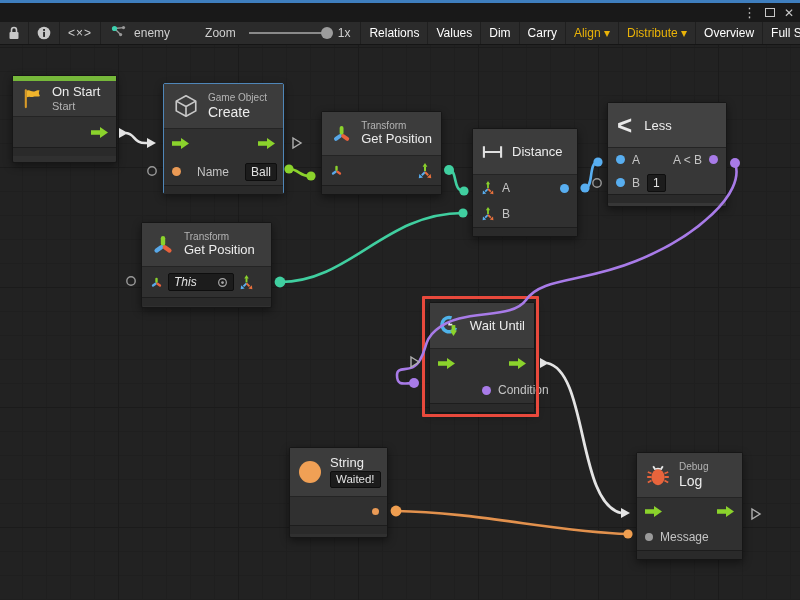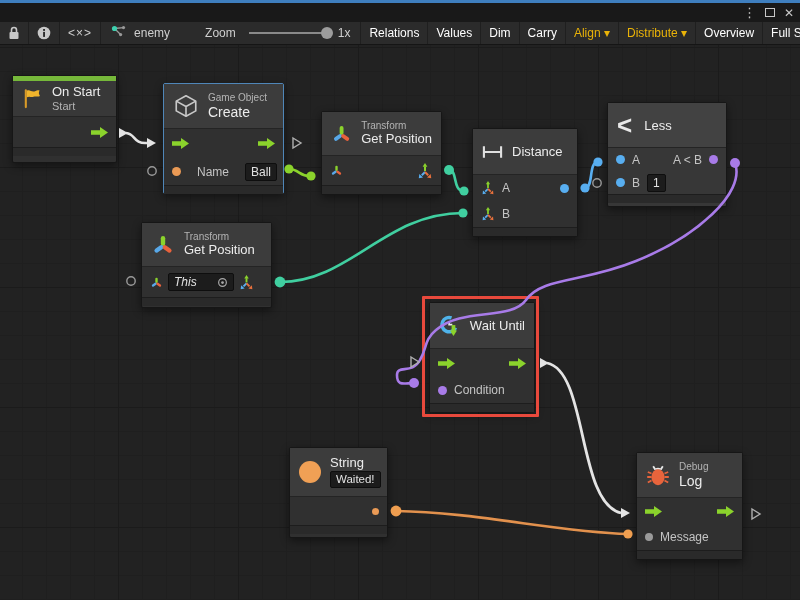--- a/index.html
+++ b/index.html
@@ -316,21 +316,21 @@
       <span class="ntitle">Wait Until</span>
     </div>
     <div class="prow" style="height:28px; justify-content:space-between;">
       <svg width="17" height="11" viewBox="0 0 17 11">
           <path d="M0 3.2 h9 v-3.2 l8 5.5 -8 5.5 v-3.2 h-9 z" fill="#8bd32c"></path>
         </svg>
       <svg width="17" height="11" viewBox="0 0 17 11">
           <path d="M0 3.2 h9 v-3.2 l8 5.5 -8 5.5 v-3.2 h-9 z" fill="#8bd32c"></path>
         </svg>
     </div>
-    <div class="prow" style="height:26px;">
+    <div class="prow" style="height:26px;margin-left:44px;">
       <span class="dot" style="background:#a87be8"></span>
       <span class="plabel">Condition</span>
     </div>
     <div class="nfoot"></div>
   </div>
 
   <div class="node" style="left:289px; top:402px; width:99px; height:91px;">
     <div class="nhead" style="height:49px;">
       <span style="width:22px; height:22px; border-radius:50%; background:#f0a055; flex:none;"></span>
       <div class="ntitles" style="gap:0;">

